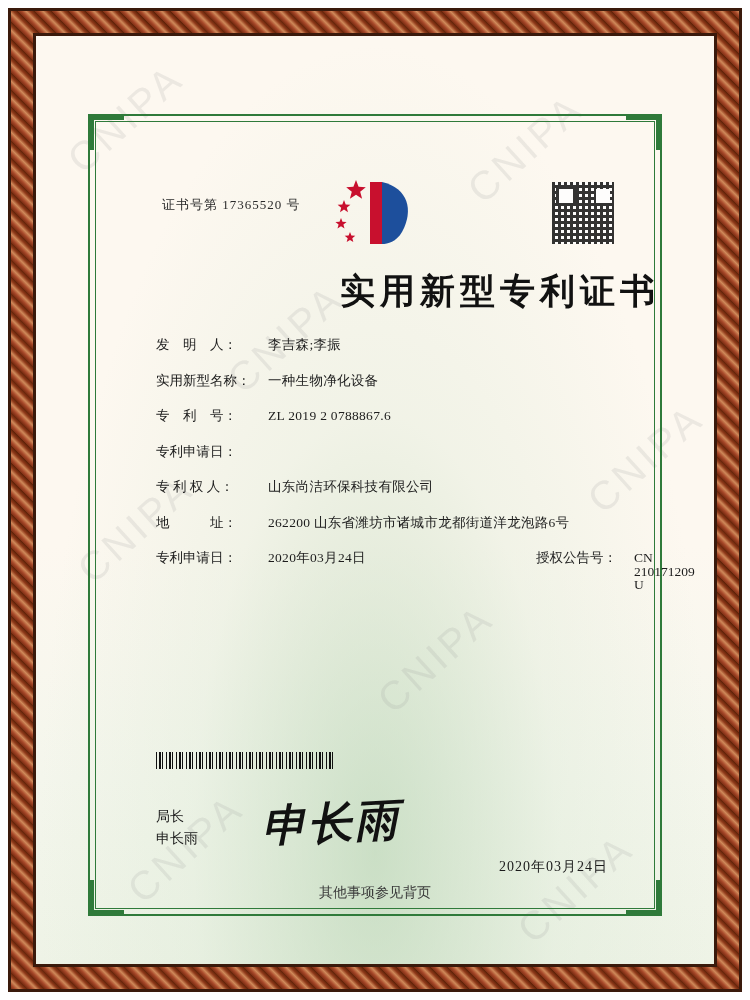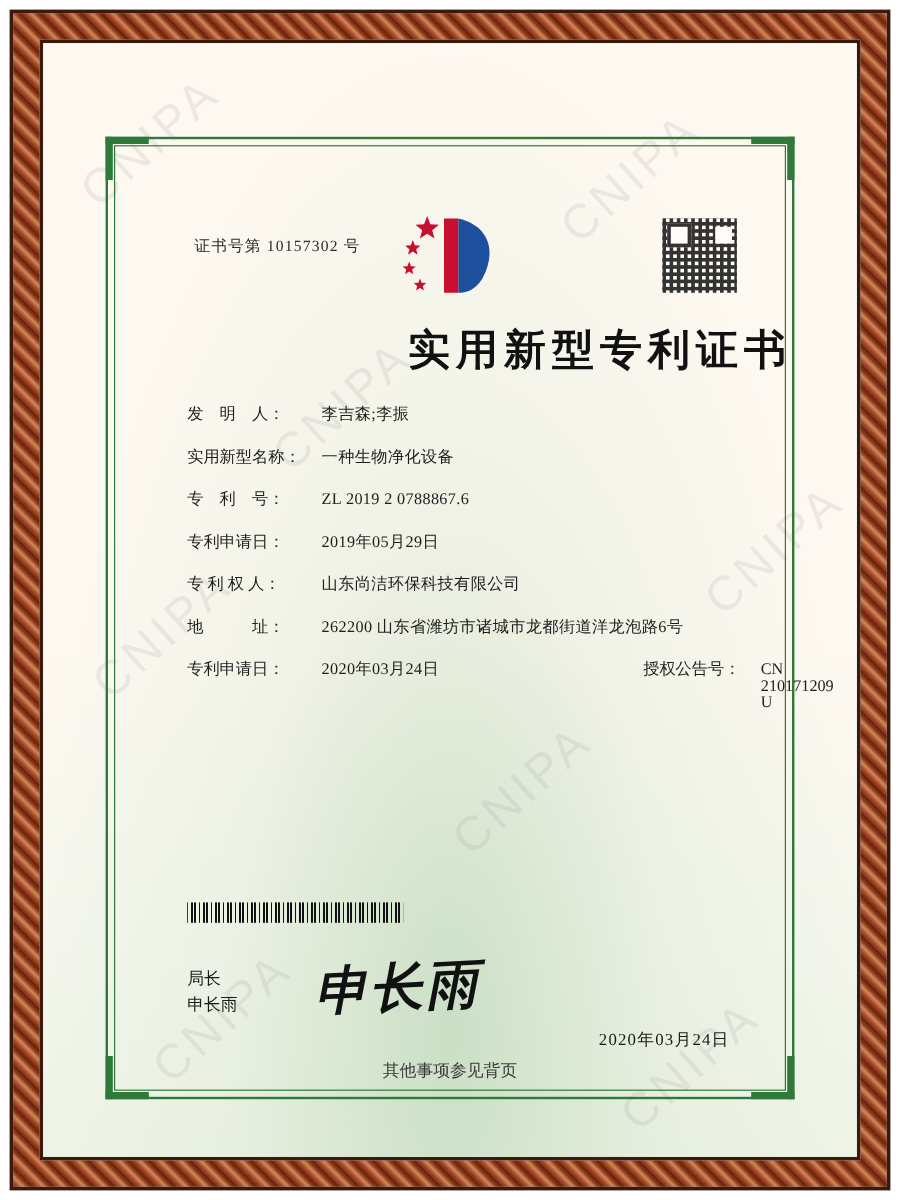--- a/index.html
+++ b/index.html
@@ -266,21 +266,21 @@
         <div class="green-border">
           <span class="corner tl"></span>
           <span class="corner tr"></span>
           <span class="corner bl"></span>
           <span class="corner br"></span>
 
           <div class="content">
 
             <div class="cert-no">
               <span>证书号第</span>
-              <span>10157302</span>
+              <span>17365520</span>
               <span>号</span>
             </div>
 
             <div class="emblem">
               <svg viewBox="0 0 130 78" width="130" height="78" aria-hidden="true">
                 <path d="M60 8 L72 8 L72 70 L60 70 Z" fill="#c8102e"></path>
                 <path d="M72 8 C98 14, 104 36, 92 58 C86 68, 78 70, 72 70 Z" fill="#1d4f9c"></path>
                 <path d="M46 6 l2.6 6.8 7.2 .4 -5.6 4.6 1.9 7 -6.1-4 -6.1 4 1.9-7 -5.6-4.6 7.2-.4z" fill="#c8102e"></path>
                 <path d="M34 26 l1.7 4.4 4.7 .3 -3.6 3 1.2 4.5 -4-2.6 -4 2.6 1.2-4.5 -3.6-3 4.7-.3z" fill="#c8102e"></path>
                 <path d="M31 44 l1.5 3.8 4.1 .2 -3.2 2.6 1.1 4 -3.5-2.3 -3.5 2.3 1.1-4 -3.2-2.6 4.1-.2z" fill="#c8102e"></path>
@@ -300,21 +300,20 @@
               <div class="field-row">
                 <span class="fl">实用新型名称：</span>
                 <span class="fv">一种生物净化设备</span>
               </div>
               <div class="field-row">
                 <span class="fl">专　利　号：</span>
                 <span class="fv">ZL 2019 2 0788867.6</span>
               </div>
               <div class="field-row">
                 <span class="fl">专利申请日：</span>
-                <span class="fv">2019年05月29日</span>
               </div>
               <div class="field-row">
                 <span class="fl">专 利 权 人：</span>
                 <span class="fv">山东尚洁环保科技有限公司</span>
               </div>
               <div class="field-row">
                 <span class="fl">地　　　址：</span>
                 <span class="fv">262200 山东省潍坊市诸城市龙都街道洋龙泡路6号</span>
               </div>
               <div class="field-row two">

